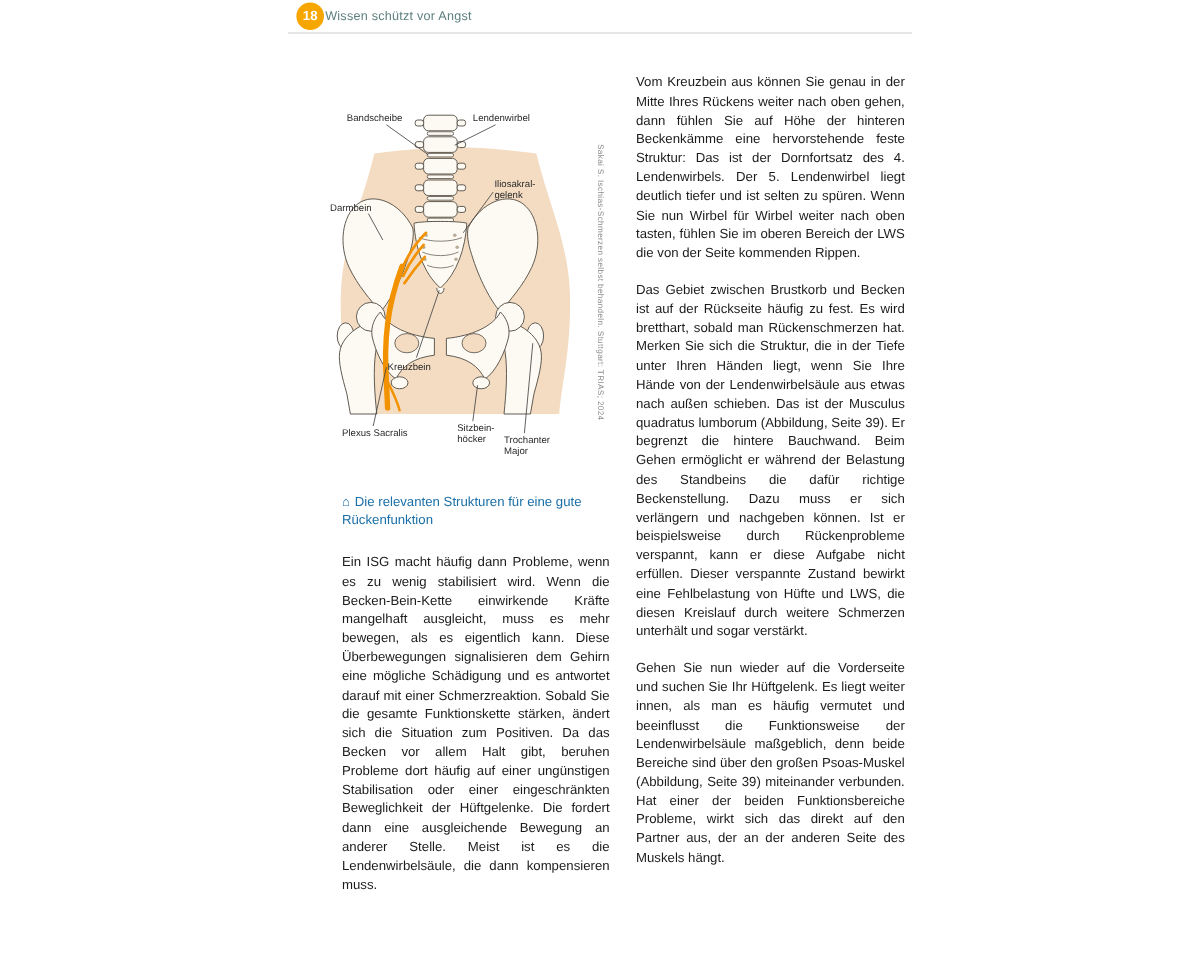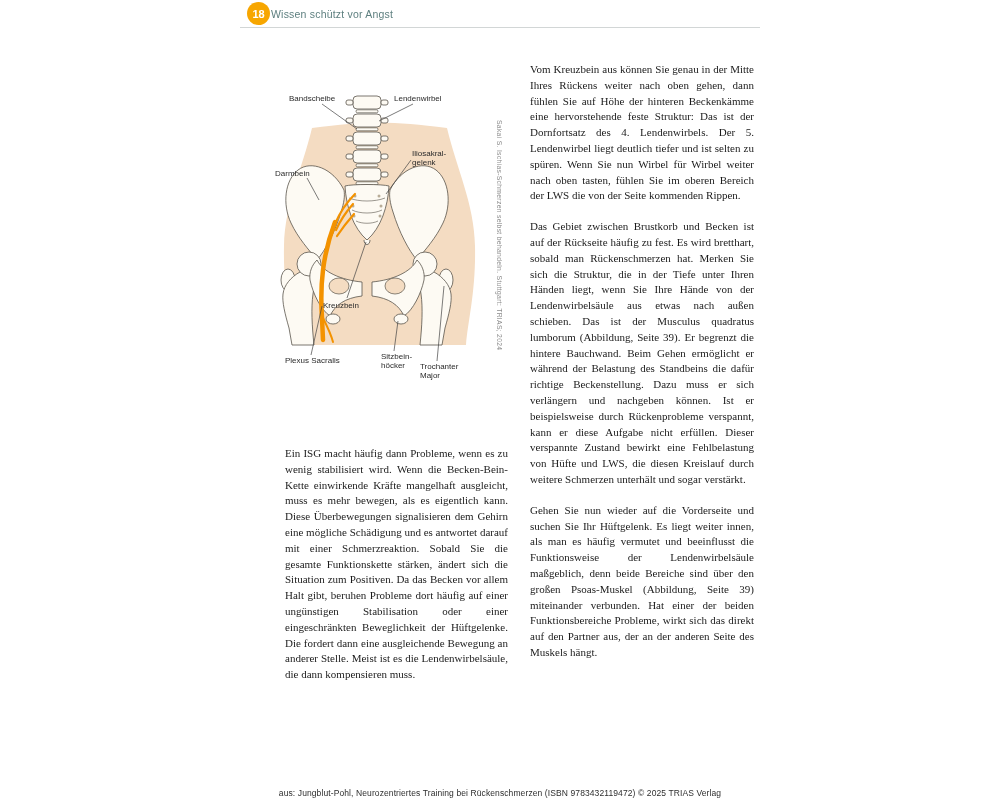--- a/index.html
+++ b/index.html
@@ -21,24 +21,24 @@
   .fig-label{font-family:"Liberation Sans",sans-serif;font-size:8px;fill:#2a2a2a;}
   .credit{
     position:absolute;left:496px;top:120px;height:240px;
     writing-mode:vertical-rl;font-size:6.8px;letter-spacing:.3px;color:#8c8c8c;white-space:nowrap;
   }
   
   .caption{position:absolute;left:285px;top:412px;width:228px;font-size:11px;line-height:15px;color:#1a6fa8;}
   .caption .cap-icon{margin-right:4px;font-size:11px;}
   
   .body-text{
-    font-family:Liberation Serif, serif;font-size:11px;line-height:15.8px;
+    font-family:Liberation Sans, sans-serif;font-size:11px;line-height:15.8px;
     color:#1b1b1b;text-align:justify;hyphens:auto;-webkit-hyphens:auto;
   }
-  .left-para{position:absolute;left:285px;top:446px;width:223px;}
+  .left-para{position:absolute;left:285px;top:462px;width:223px;}
   .right-col{position:absolute;left:530px;top:62px;width:224px;}
   .right-col p{margin:0 0 15px 0;}
   
   .footer{
     position:absolute;left:0;top:788px;width:1000px;text-align:center;
     font-size:8.5px;color:#2e2e2e;letter-spacing:.1px;
   }
 </style>
 </head>
 <body>
@@ -149,24 +149,26 @@
       <text class="fig-label" x="18" y="275">Plexus Sacralis</text>
       <text class="fig-label" x="114" y="271">Sitzbein-</text>
       <text class="fig-label" x="114" y="280">höcker</text>
       <text class="fig-label" x="153" y="281">Trochanter</text>
       <text class="fig-label" x="153" y="290">Major</text>
     </svg>
   </div>
 
   <div class="credit">Sakai S. Ischias-Schmerzen selbst behandeln. Stuttgart: TRIAS; 2024</div>
 
+  <div class="caption">
+    <span class="cap-icon">⌂</span><span>Die relevanten Strukturen für eine gute Rückenfunktion</span>
+  </div>
 
   <div class="left-para body-text">Ein ISG macht häufig dann Probleme, wenn es zu wenig stabilisiert wird. Wenn die Becken-Bein-Kette einwirkende Kräfte mangelhaft ausgleicht, muss es mehr bewegen, als es eigentlich kann. Diese Überbewegungen signalisieren dem Gehirn eine mögliche Schädigung und es antwortet darauf mit einer Schmerzreaktion. Sobald Sie die gesamte Funktionskette stärken, ändert sich die Situation zum Positiven. Da das Becken vor allem Halt gibt, beruhen Probleme dort häufig auf einer ungünstigen Stabilisation oder einer eingeschränkten Beweglichkeit der Hüftgelenke. Die fordert dann eine ausgleichende Bewegung an anderer Stelle. Meist ist es die Lendenwirbelsäule, die dann kompensieren muss.</div>
 
   <div class="right-col body-text">
     <p>Vom Kreuzbein aus können Sie genau in der Mitte Ihres Rückens weiter nach oben gehen, dann fühlen Sie auf Höhe der hinteren Beckenkämme eine hervorstehende feste Struktur: Das ist der Dornfortsatz des 4. Lendenwirbels. Der 5. Lendenwirbel liegt deutlich tiefer und ist selten zu spüren. Wenn Sie nun Wirbel für Wirbel weiter nach oben tasten, fühlen Sie im oberen Bereich der LWS die von der Seite kommenden Rippen.</p>
     <p>Das Gebiet zwischen Brustkorb und Becken ist auf der Rückseite häufig zu fest. Es wird bretthart, sobald man Rückenschmerzen hat. Merken Sie sich die Struktur, die in der Tiefe unter Ihren Händen liegt, wenn Sie Ihre Hände von der Lendenwirbelsäule aus etwas nach außen schieben. Das ist der Musculus quadratus lumborum (Abbildung, Seite 39). Er begrenzt die hintere Bauchwand. Beim Gehen ermöglicht er während der Belastung des Standbeins die dafür richtige Beckenstellung. Dazu muss er sich verlängern und nachgeben können. Ist er beispielsweise durch Rückenprobleme verspannt, kann er diese Aufgabe nicht erfüllen. Dieser verspannte Zustand bewirkt eine Fehlbelastung von Hüfte und LWS, die diesen Kreislauf durch weitere Schmerzen unterhält und sogar verstärkt.</p>
     <p>Gehen Sie nun wieder auf die Vorderseite und suchen Sie Ihr Hüftgelenk. Es liegt weiter innen, als man es häufig vermutet und beeinflusst die Funktionsweise der Lendenwirbelsäule maßgeblich, denn beide Bereiche sind über den großen Psoas-Muskel (Abbildung, Seite 39) miteinander verbunden. Hat einer der beiden Funktionsbereiche Probleme, wirkt sich das direkt auf den Partner aus, der an der anderen Seite des Muskels hängt.</p>
   </div>
 
-  <div class="footer">aus: Jungblut-Pohl, Neurozentriertes Training bei Rückenschmerzen (ISBN 9783432119472) © 2025 TRIAS Verlag</div>
 
 </div>
 
 </body></html>

